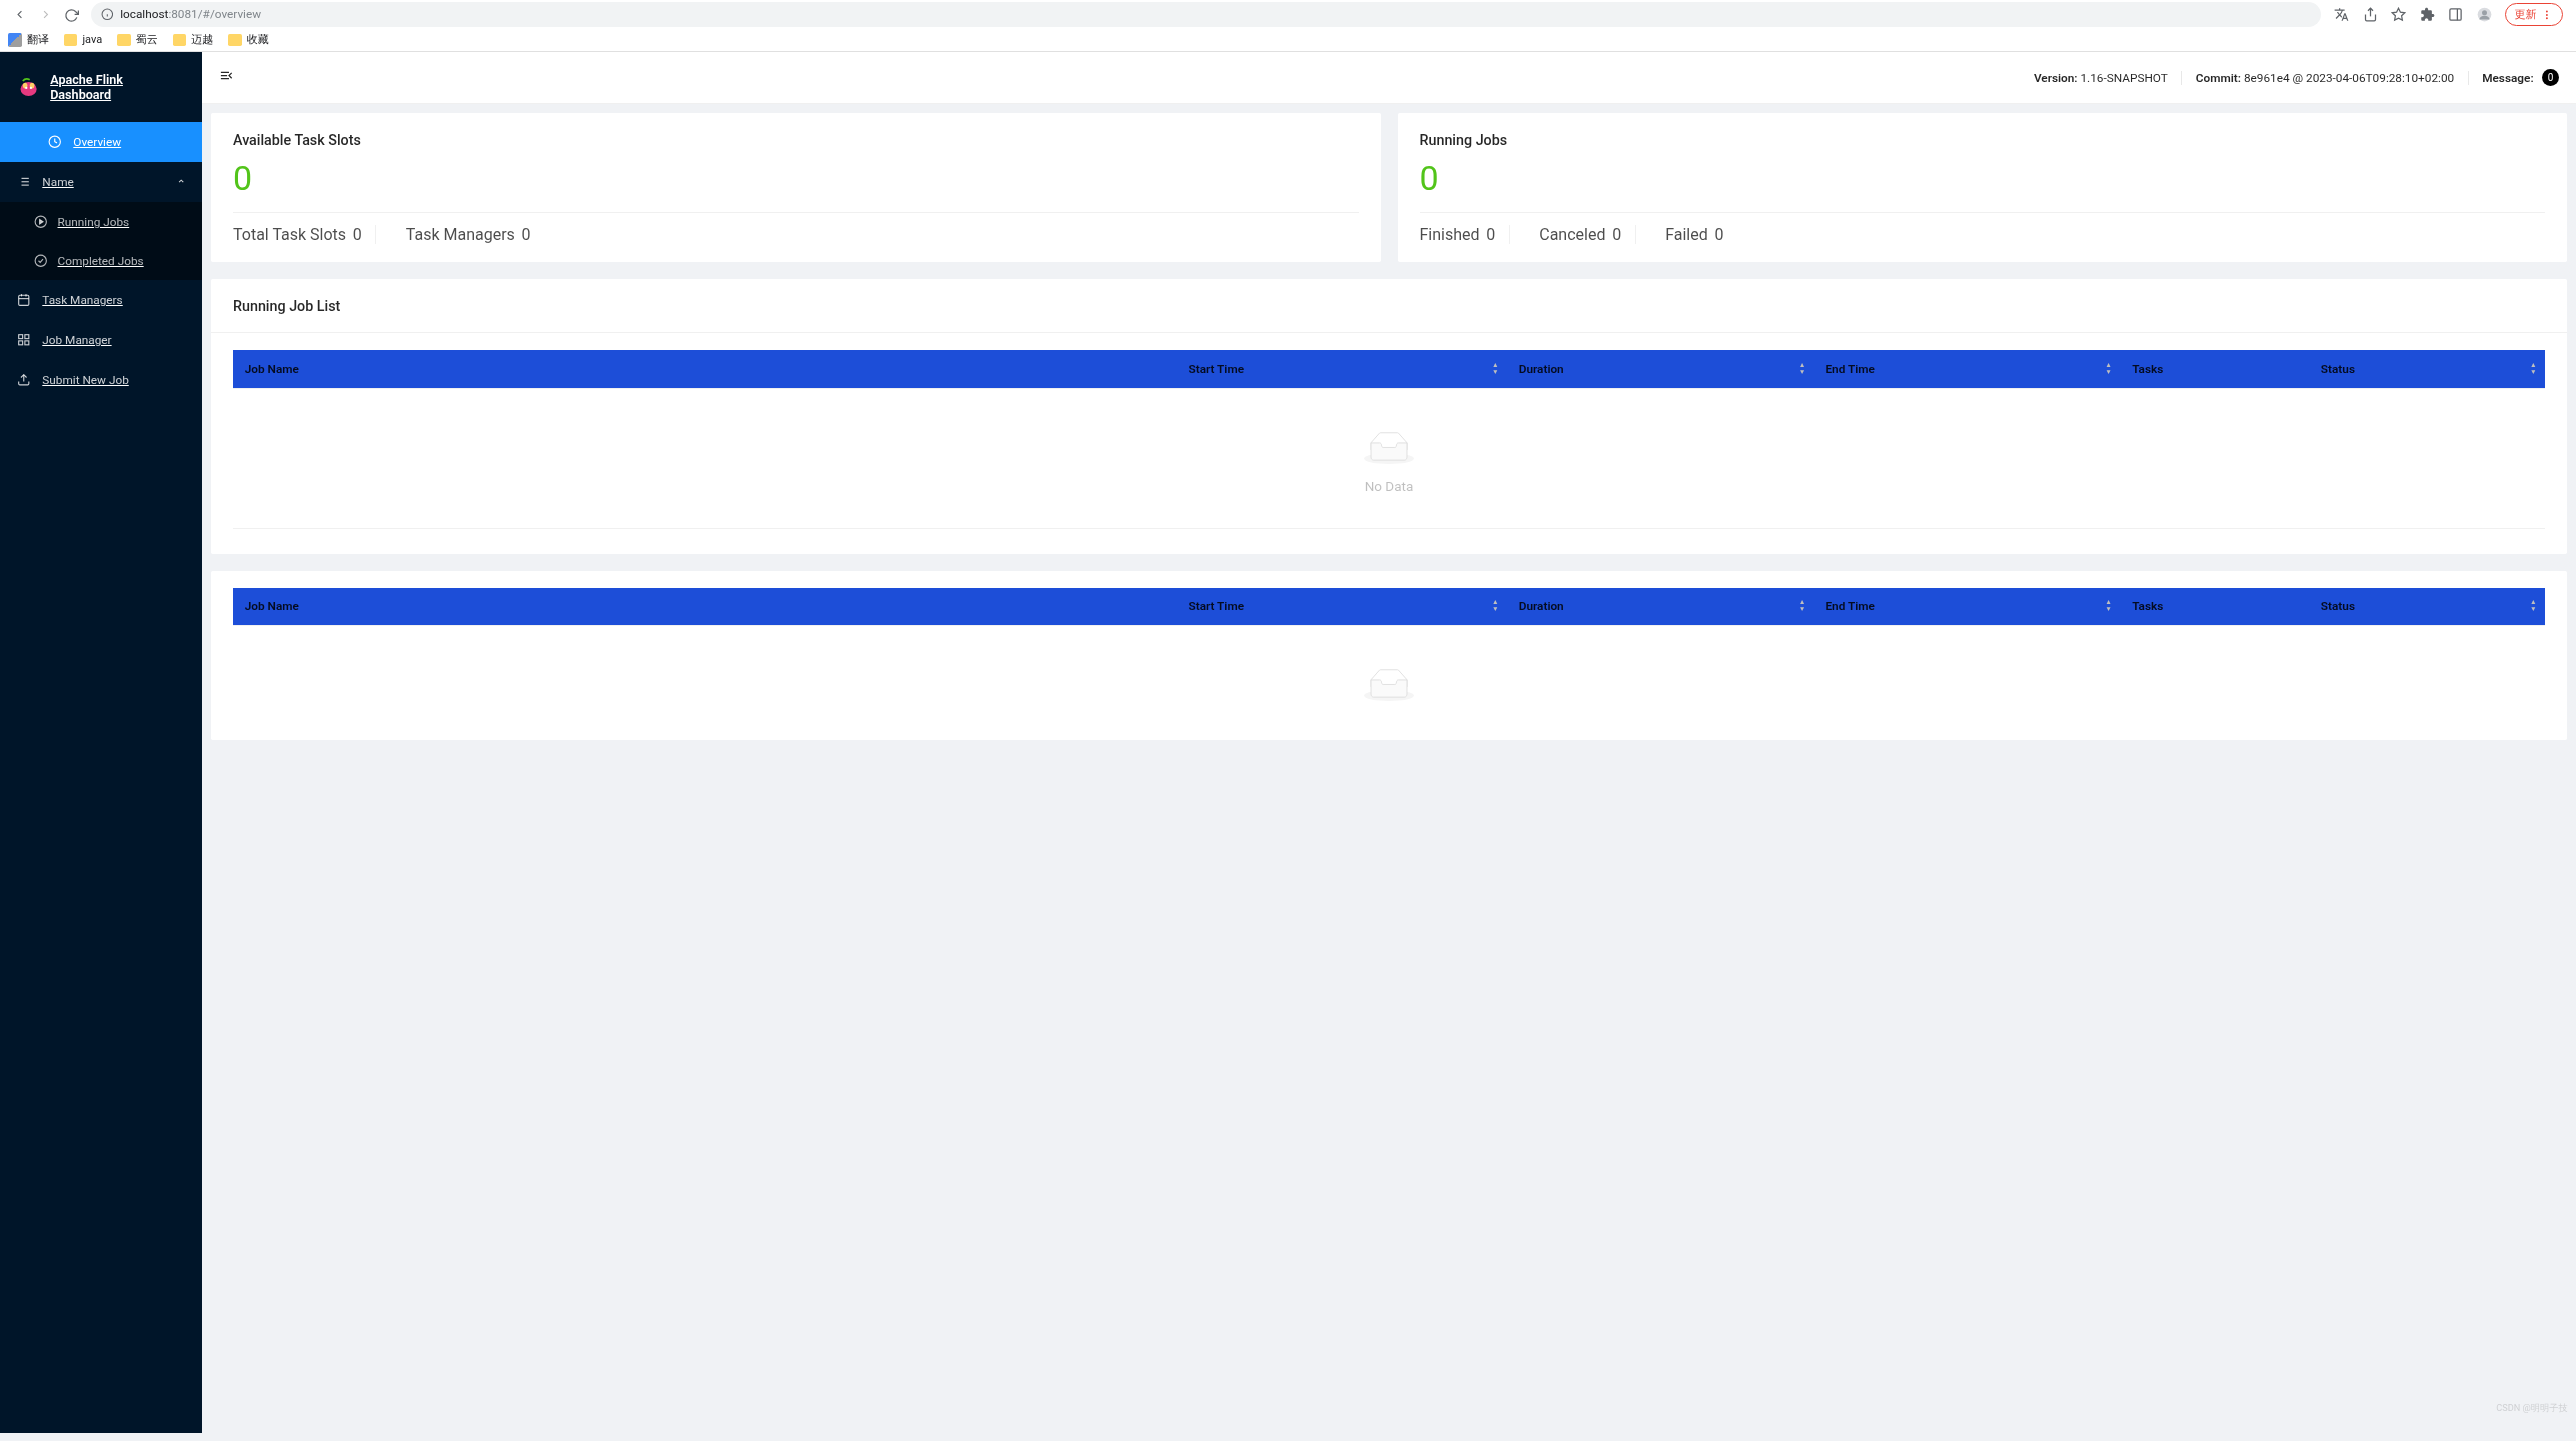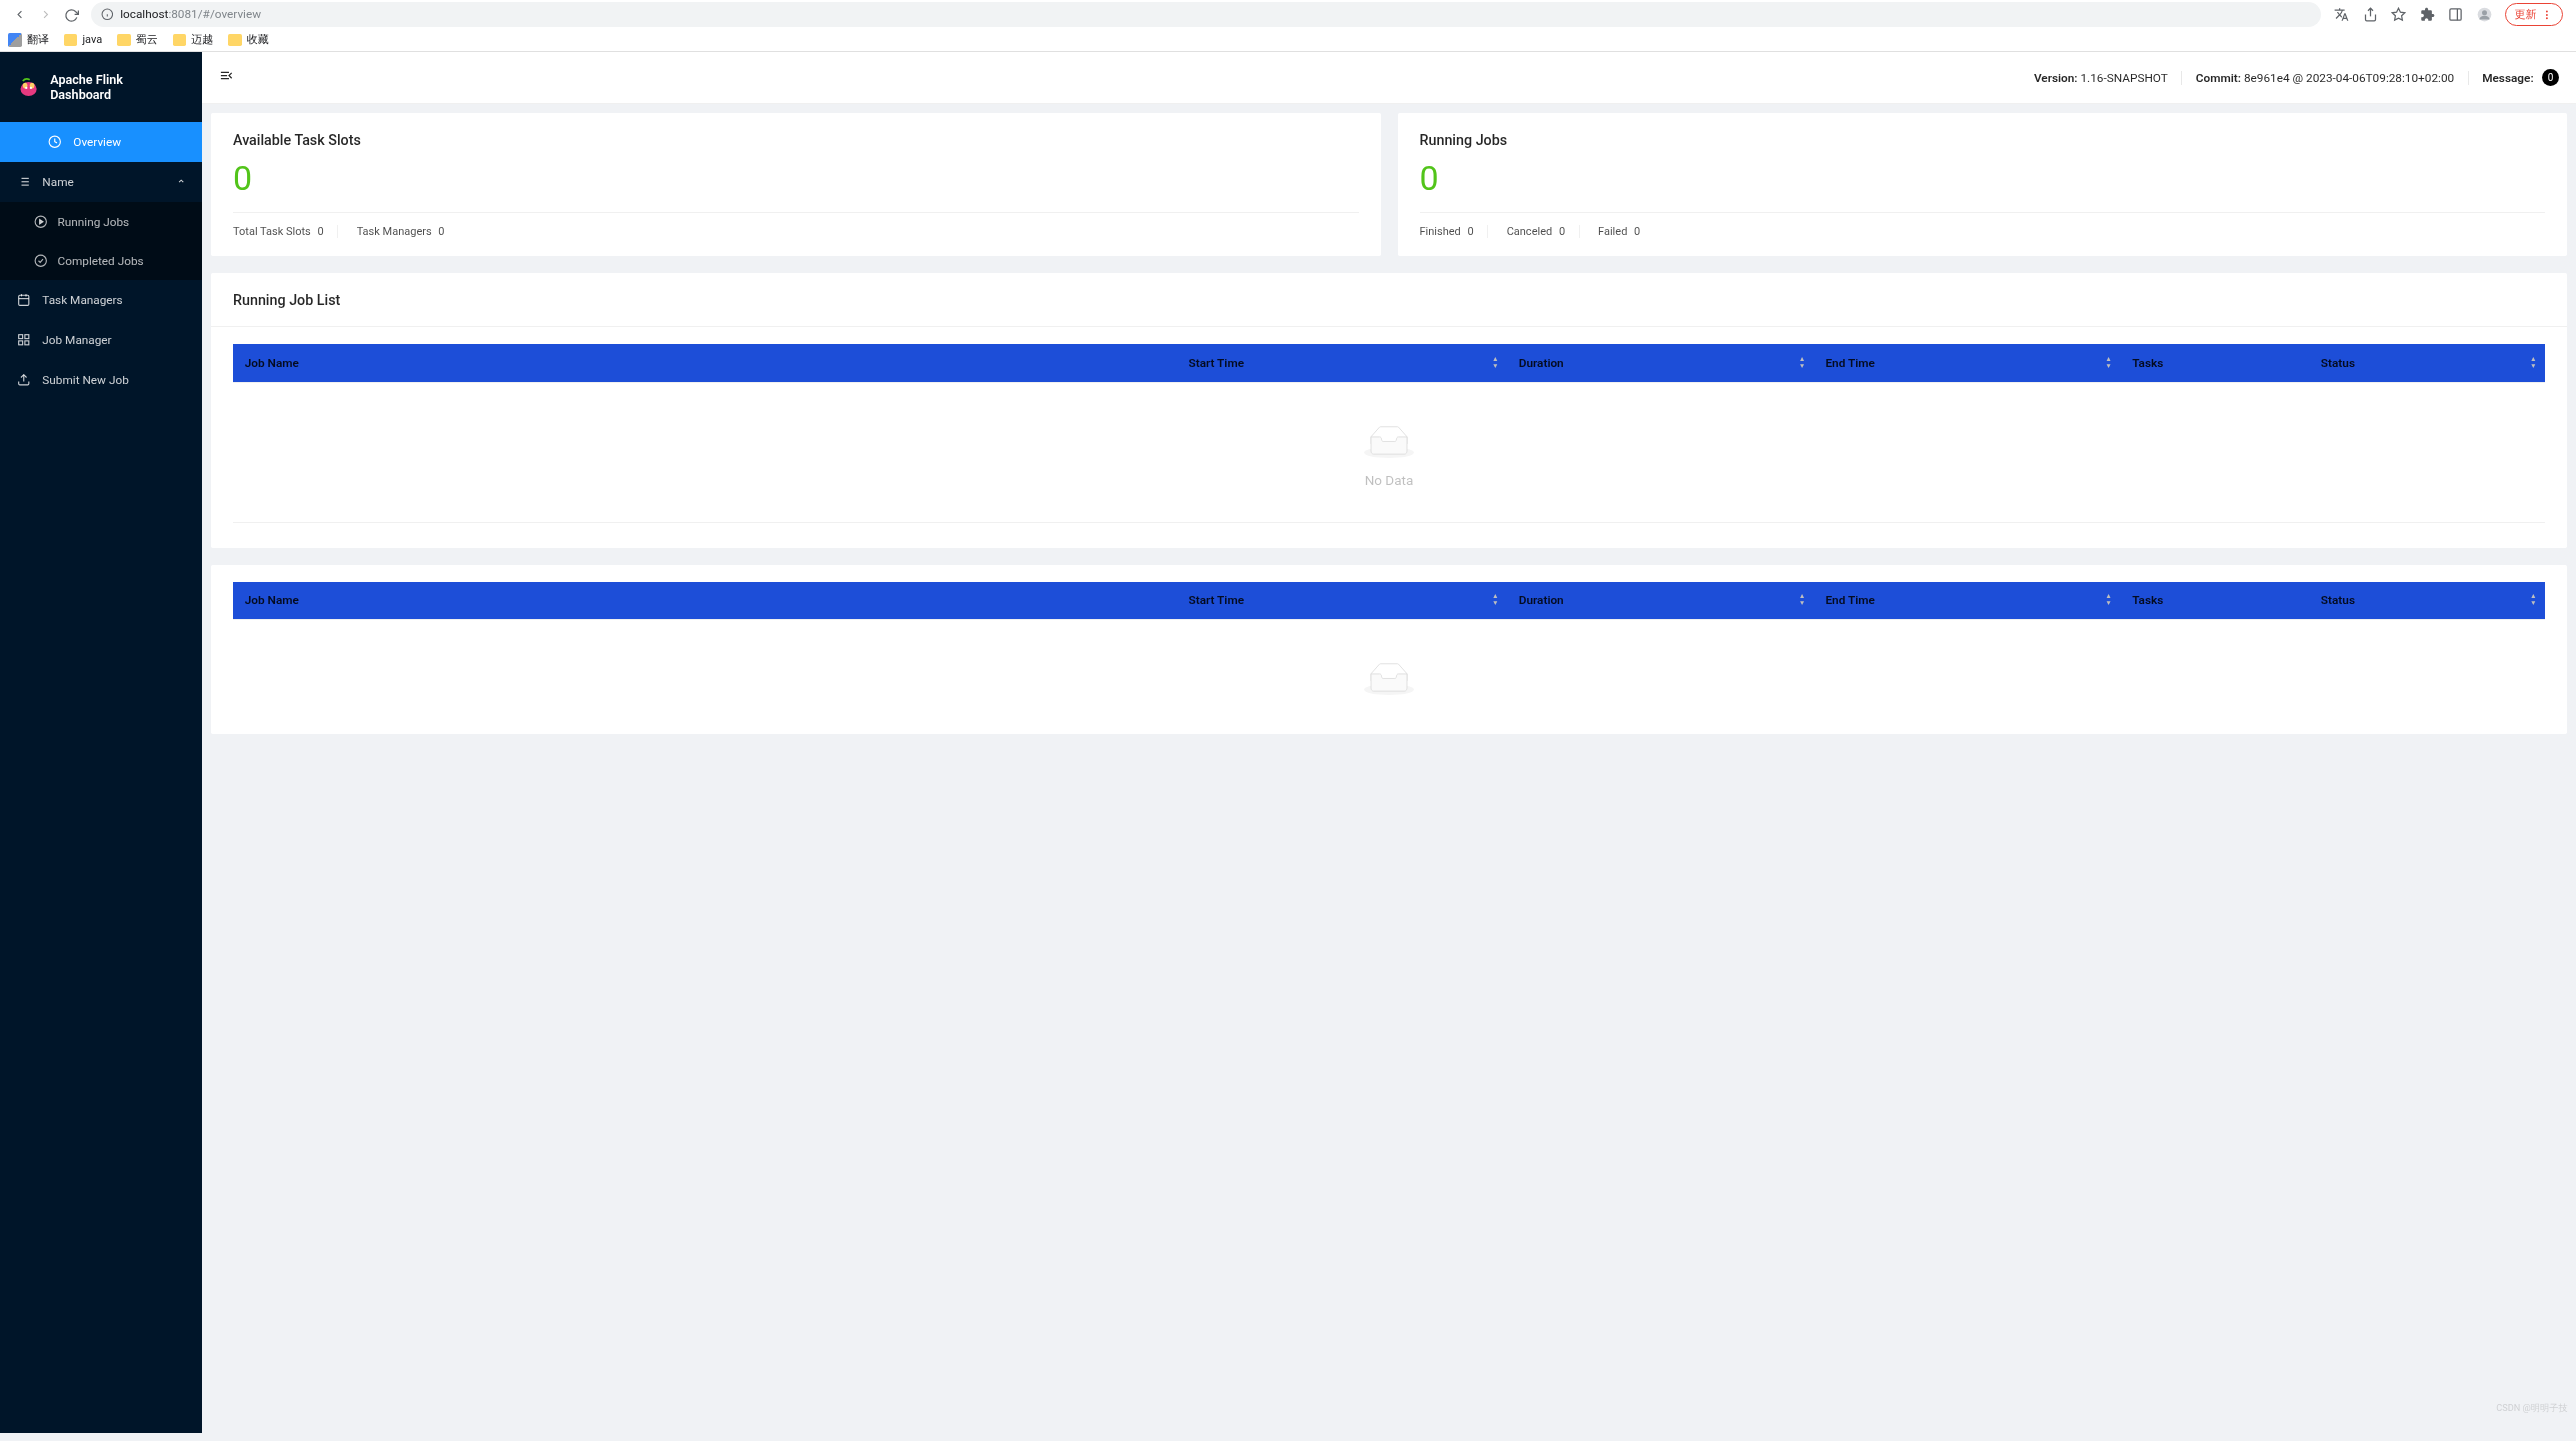--- a/index.html
+++ b/index.html
@@ -18,21 +18,21 @@
     .toolbar-right { display: flex; align-items: center; gap: 13.5px; padding-right: 6.7px; }
     .toolbar-icon { width: 15px; height: 15px; color: #5f6368; }
     .update-btn { border: 0.8px solid #ea4335; color: #ea4335; border-radius: 13.5px; padding: 3.4px 8.4px; font-size: 11px; display: flex; align-items: center; gap: 5px; }
     .bookmarks-bar { height: 26px; display: flex; align-items: center; padding: 0 8.4px; gap: 15px; font-size: 11px; color: #202124; }
     .bookmark-item { display: flex; align-items: center; gap: 5px; }
     .folder-icon { width: 13.5px; height: 11.8px; background: #ffd666; border-radius: 1.7px; }
     .translate-icon { width: 13.5px; height: 13.5px; background: linear-gradient(135deg, #4285f4 50%, #9e9e9e 50%); border-radius: 1.7px; }
 
     
     .app { display: flex; height: calc(100vh - 60px); }
-    .sidebar { width: 202px; background: #001529; color: #fff; flex-shrink: 0; }
+    .sidebar { width: 202px; background: #001529; color: #fff; flex-shrink: 0; text-decoration: underline; }
     .sidebar-header { display: flex; align-items: center; padding: 20px 17px; gap: 10px; }
     .logo { width: 23.5px; height: 23.5px; }
     .sidebar-title { font-weight: 600; font-size: 12.6px; color: #fff; }
     .menu-item { display: flex; align-items: center; padding: 0 17px; height: 40px; gap: 11.8px; color: rgba(255,255,255,0.8); cursor: pointer; font-size: 11.8px; }
     .menu-item.active { background: #1890ff; color: #fff; padding-left: 48px; }
     .menu-item .chevron { margin-left: auto; font-size: 8.4px; }
     .submenu-item { display: flex; align-items: center; padding: 0 17px 0 34px; height: 39px; gap: 10px; color: rgba(255,255,255,0.7); cursor: pointer; font-size: 11.8px; background: #000c17; }
     .menu-icon { width: 13.5px; height: 13.5px; flex-shrink: 0; }
 
     
@@ -45,21 +45,21 @@
     .header-label { font-weight: 600; }
     .msg-badge { background: #000; color: #fff; border-radius: 8.4px; min-width: 17px; height: 17px; display: inline-flex; align-items: center; justify-content: center; font-size: 10px; padding: 0 5px; }
 
     .content { padding: 9px; display: flex; flex-direction: column; gap: 17px; }
     .stats-row { display: flex; gap: 17px; }
     .card { background: #fff; border-radius: 1.7px; padding: 18.5px 22px; }
     .stats-card-left { flex: 1; }
     .stats-card-right { flex: 1; }
     .card-title { font-size: 14.3px; font-weight: 500; color: rgba(0,0,0,0.85); margin-bottom: 10px; }
     .big-number { font-size: 34px; color: #52c41a; font-weight: 400; line-height: 1.2; margin-bottom: 13.5px; }
-    .stats-line { border-top: 0.8px solid #f0f0f0; padding-top: 11.8px; display: flex; gap: 5px; font-size: 11px; color: rgba(0,0,0,0.7); }
+    .stats-line { border-top: 0.8px solid #f0f0f0; padding-top: 11.8px; display: flex; gap: 16px; font-size: 16px; color: rgba(0,0,0,0.7); }
     .stats-line .stat-item { padding-right: 13.5px; border-right: 0.8px solid #f0f0f0; margin-right: 13.5px; }
     .stats-line .stat-item:last-child { border-right: none; margin-right: 0; }
     .stat-value { margin-left: 6.7px; }
 
     .section { background: #fff; border-radius: 1.7px; }
     .section-title { font-size: 14.3px; font-weight: 500; padding: 18.5px 22px; border-bottom: 0.8px solid #f0f0f0; }
     .table-wrap { padding: 17px 22px 25px; }
     table { width: 100%; border-collapse: collapse; }
     thead th { background: #1d4ed8; text-align: left; padding: 11.8px 11.8px; font-size: 11.8px; font-weight: 600; color: rgba(0,0,0,0.85); border-bottom: 0.8px solid #f0f0f0; }
     thead th.sortable { position: relative; }

